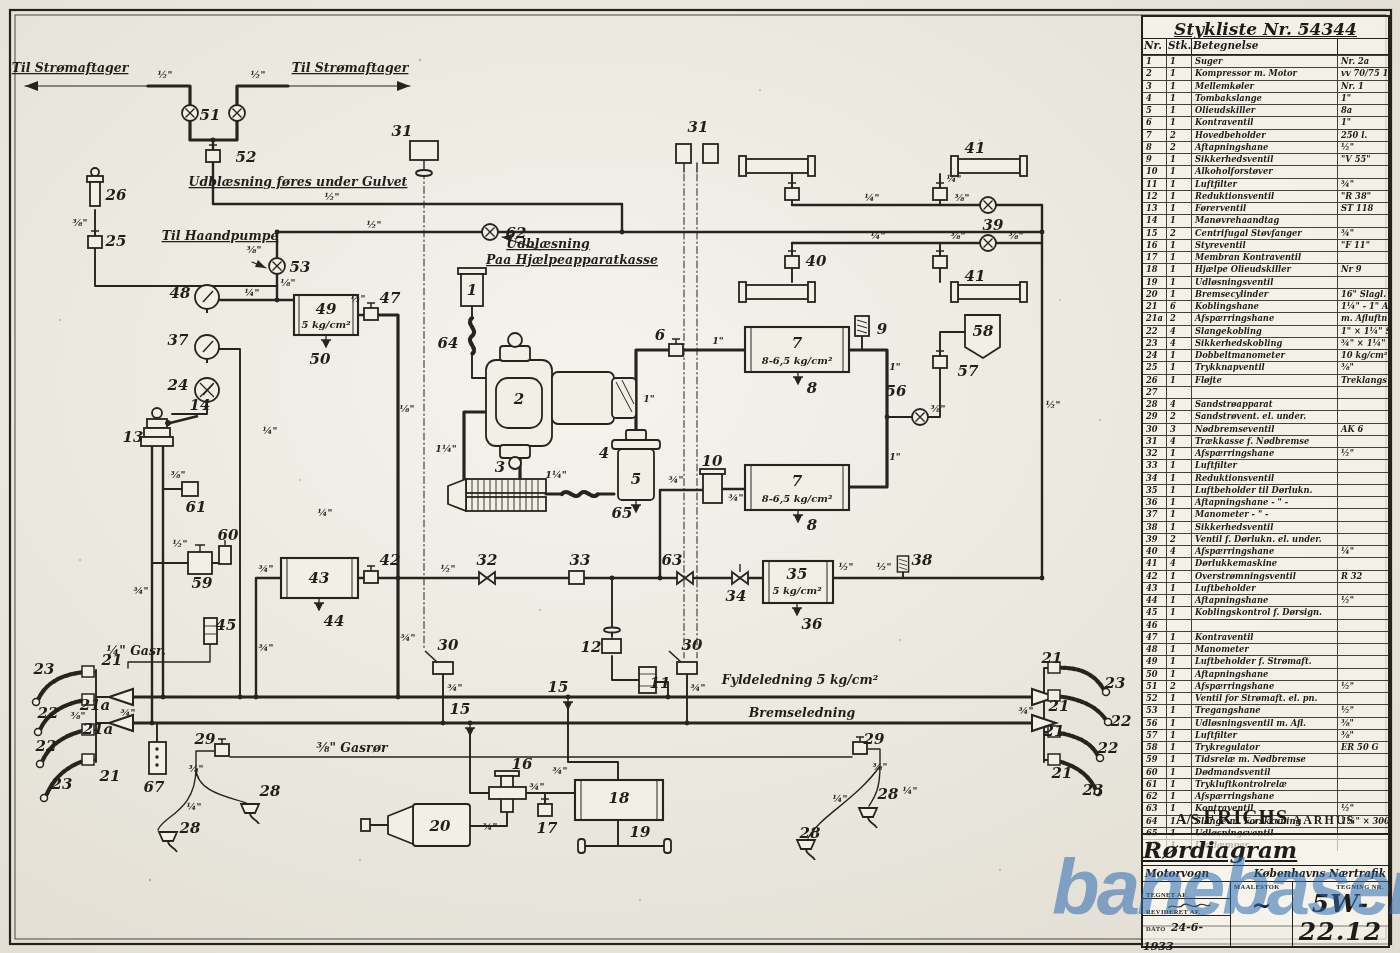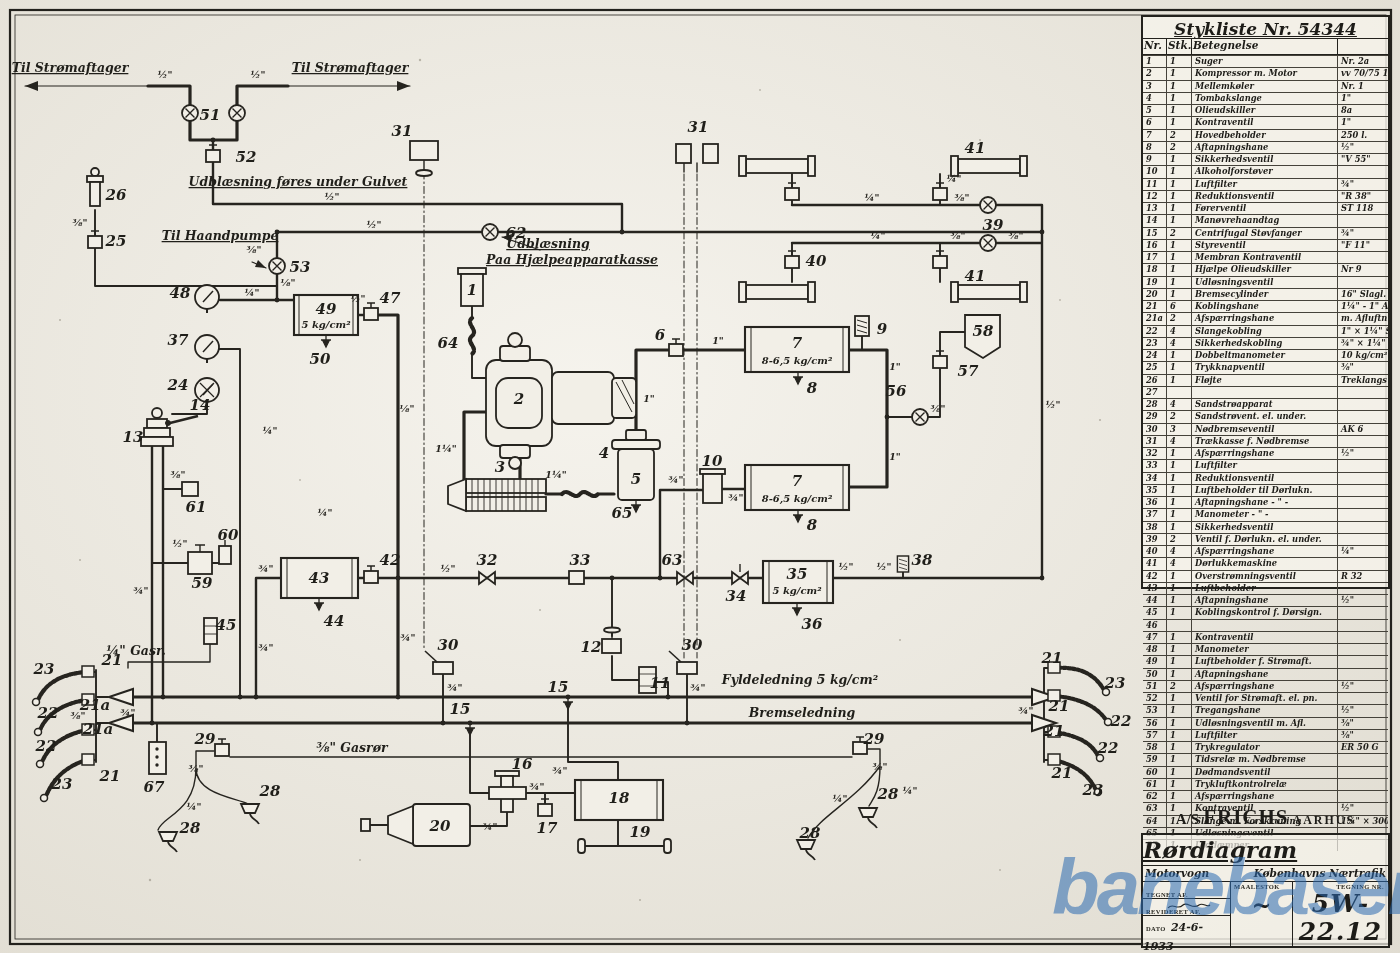--- a/index.html
+++ b/index.html
@@ -7,21 +7,21 @@
          font-family:"DejaVu Serif",serif;color:#1d1c18}
   .sheet::after{content:"";position:absolute;inset:0;pointer-events:none;
          background:radial-gradient(ellipse at 42% 40%, rgba(255,255,255,.30), rgba(125,115,92,.14) 96%)}
   svg.diag{position:absolute;left:0;top:0;z-index:1}
   .co{font:italic 700 15px "DejaVu Serif",serif;fill:#201f1a;text-anchor:middle}
   .tp{font:italic 700 10px "DejaVu Serif",serif;fill:#201f1a;text-anchor:middle}
   .sz{font:italic 700 9.5px "DejaVu Serif",serif;fill:#26241f;text-anchor:middle}
   .nt{font:italic 700 12.5px "DejaVu Serif",serif;fill:#201f1a;text-anchor:middle}
   .cf{fill:#f2efe7;stroke:#26241f;stroke-width:1.8}
   
-  .plist{position:absolute;left:1141px;top:15px;width:249px;height:574px;box-sizing:border-box;
+  .plist{position:absolute;left:1141px;top:15px;width:249px;height:912px;box-sizing:border-box;
          border:2.5px solid #23221d;background:rgba(248,245,237,.72);z-index:2}
   .plist-title{font:italic 700 17px "DejaVu Serif",serif;text-align:center;text-decoration:underline;
          padding:2px 0 1px;border-bottom:1.6px solid #23221d;height:22px;box-sizing:border-box}
   .phead,.prow{display:grid;grid-template-columns:24px 25px 146px 1fr}
   .phead{font:italic 700 10.5px "DejaVu Serif",serif;border-bottom:1.4px solid #23221d;height:15px}
   .phead span{padding-left:1px;border-right:1px solid #23221d;overflow:hidden}
   .phead span:last-child{border-right:none}
   .prow{height:11.25px;border-top:.8px solid #45423a;font:italic 700 8.3px "DejaVu Serif",serif}
   .prow span{padding-left:3px;border-right:1px solid #45423a;overflow:hidden;white-space:nowrap;line-height:11px}
   .prow span:last-child{border-right:none}

